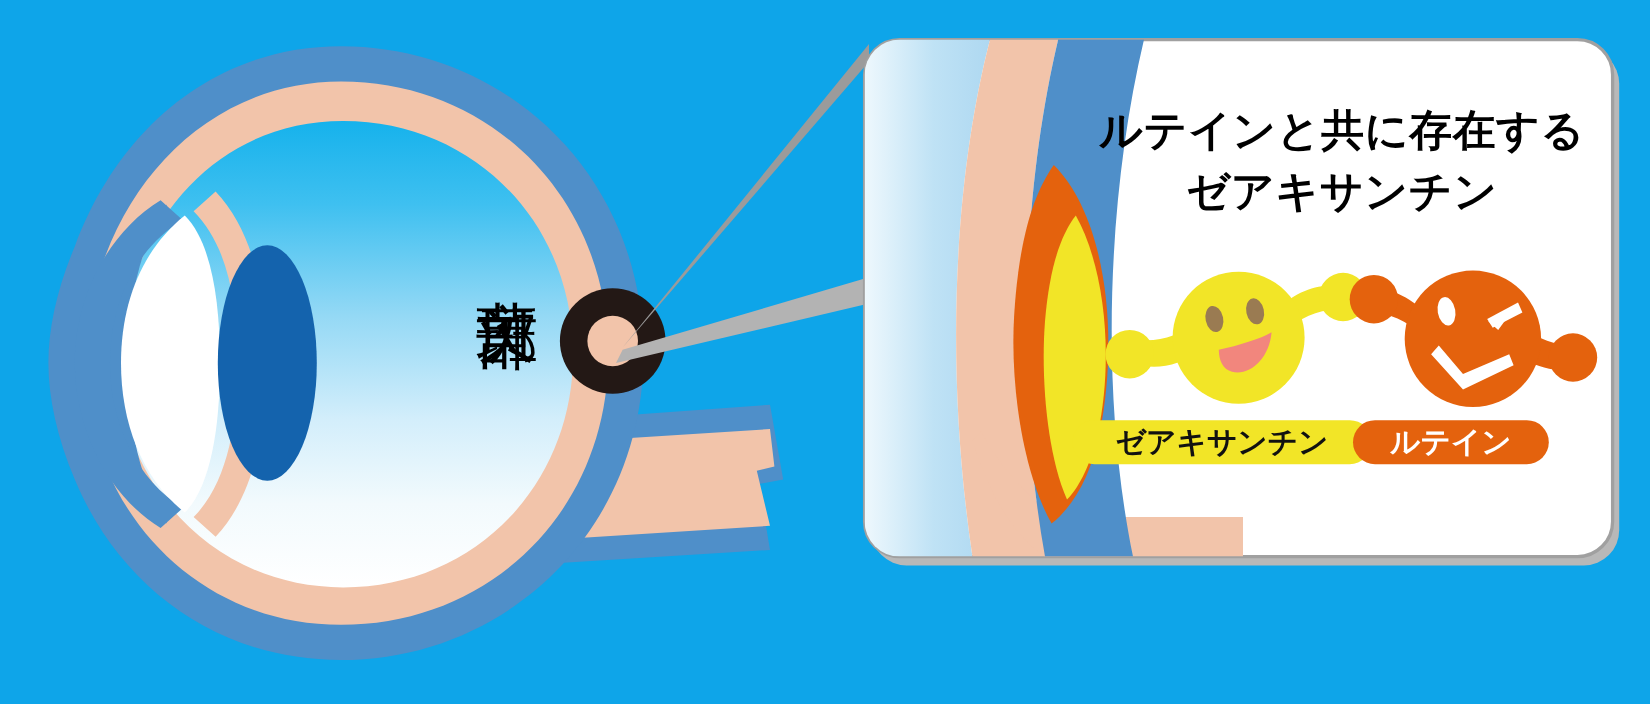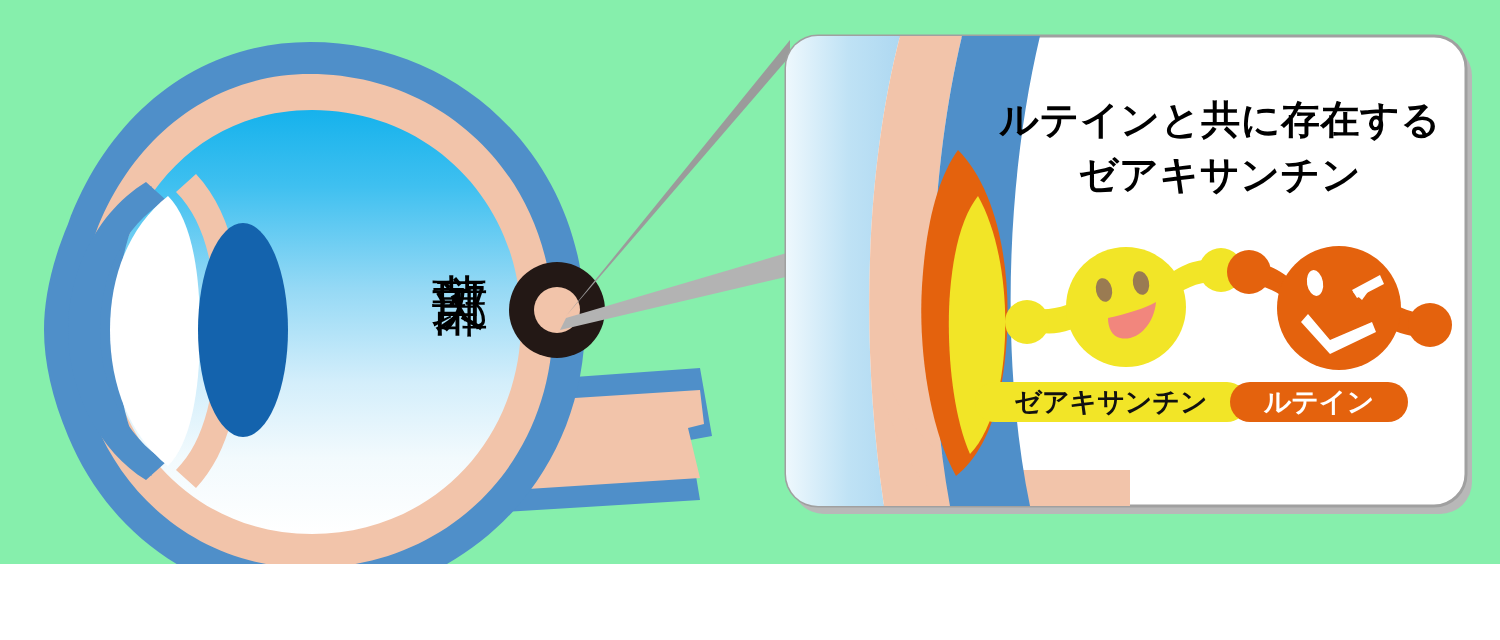--- a/index.html
+++ b/index.html
@@ -7,22 +7,22 @@
     margin: 0;
     padding: 0;
     background: #ffffff;
   }
   body {
     font-family: "Liberation Sans", "DejaVu Sans", sans-serif;
   }
   #stage {
     position: relative;
     width: 1500px;
-    height: 564px;
-    background: #86efac;
+    height: 640px;
+    background: #0ea5e9;
     overflow: hidden;
   }
   #stage svg.layer {
     position: absolute;
     left: 0;
     top: 0;
     width: 1500px;
     height: 640px;
   }
   .macula-label {

